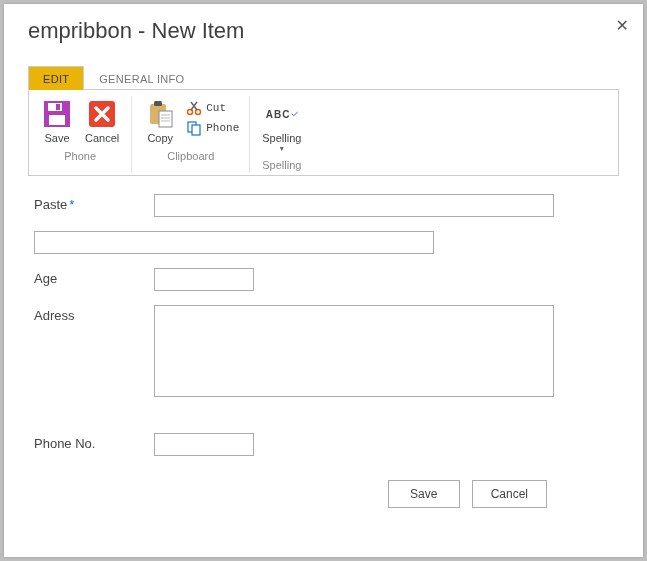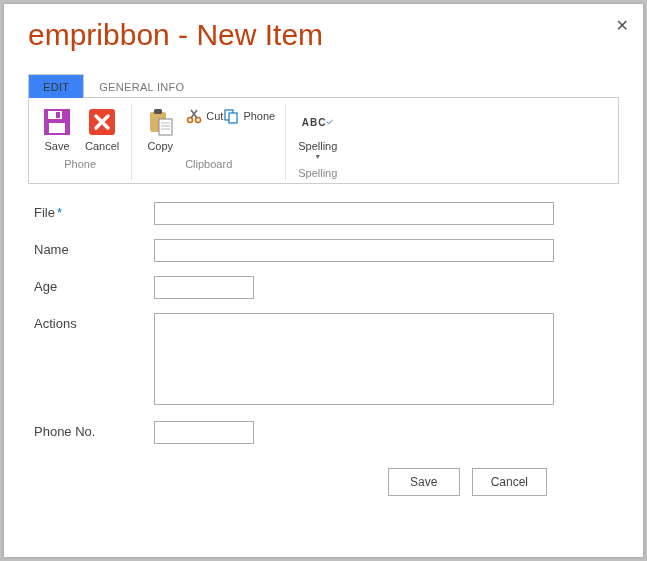--- a/index.html
+++ b/index.html
@@ -20,40 +20,40 @@
     .close-btn {
       position: absolute;
       top: 12px;
       right: 14px;
       cursor: pointer;
       font-size: 16px;
       color: #555;
       font-family: Arial, sans-serif;
     }
     .dialog-title {
-      font-size: 30px;
+      font-size: 22px;
       font-weight: 300;
-      color: #c2410c;
+      color: #404040;
       padding: 14px 0 22px 24px;
     }
     .tabs-container { padding: 0 24px; }
     .tabs { display: flex; position: relative; z-index: 2; }
     .tab {
       padding: 6px 14px 5px 14px;
       font-size: 11px;
       color: #777;
       cursor: pointer;
       letter-spacing: 0.3px;
       border: 1px solid transparent;
       border-bottom: none;
       margin-bottom: -1px;
     }
     .tab.active {
       border-color: #ccc;
-      background: #3b82f6;
+      background: #eab308;
       color: #333;
     }
     .ribbon {
       border: 1px solid #ccc;
       padding: 6px 0 2px 0;
       display: flex;
       margin: 0 24px;
     }
     .ribbon-group {
       display: flex;
@@ -80,24 +80,25 @@
     }
     .ribbon-btn .icon-box {
       width: 32px;
       height: 32px;
       display: flex;
       align-items: center;
       justify-content: center;
       margin-bottom: 2px;
     }
     .ribbon-btn.small-stack {
-      flex-direction: row;
+      flex-direction: column;
       align-items: flex-start;
       min-width: 0;
       padding: 2px 4px;
+      font-family: Liberation Mono, monospace;
     }
     .small-item {
       display: flex;
       align-items: center;
       gap: 4px;
       font-size: 11px;
       color: #444;
       padding: 2px 0;
       cursor: pointer;
     }
@@ -253,37 +254,36 @@
           <span class="dropdown-caret">▾</span>
         </div>
       </div>
       <div class="group-label">Spelling</div>
     </div>
   </div>
 
   <div class="form-area">
     <div class="form-row">
       <div class="form-label">
-        <span>File</span><span class="required">*</span>
+        <span>Paste</span><span class="required">*</span>
       </div>
       <input class="form-input full" value="" style="">
     </div>
     <div class="form-row">
-      <div class="form-label">Name</div>
       <input class="form-input full" value="" style="">
     </div>
     <div class="form-row">
       <div class="form-label">Age</div>
       <input class="form-input small" value="" style="">
     </div>
     <div class="form-row">
-      <div class="form-label">Actions</div>
+      <div class="form-label">Adress</div>
       <textarea class="form-textarea" style=""></textarea>
     </div>
-    <div class="form-row" style="margin-top:16px">
+    <div class="form-row" style="margin-top:36px">
       <div class="form-label">Phone No.</div>
       <input class="form-input small" value="" style="">
     </div>
   </div>
 
   <div class="button-row">
     <button class="btn">Save</button>
     <button class="btn">Cancel</button>
   </div>
 </div>

